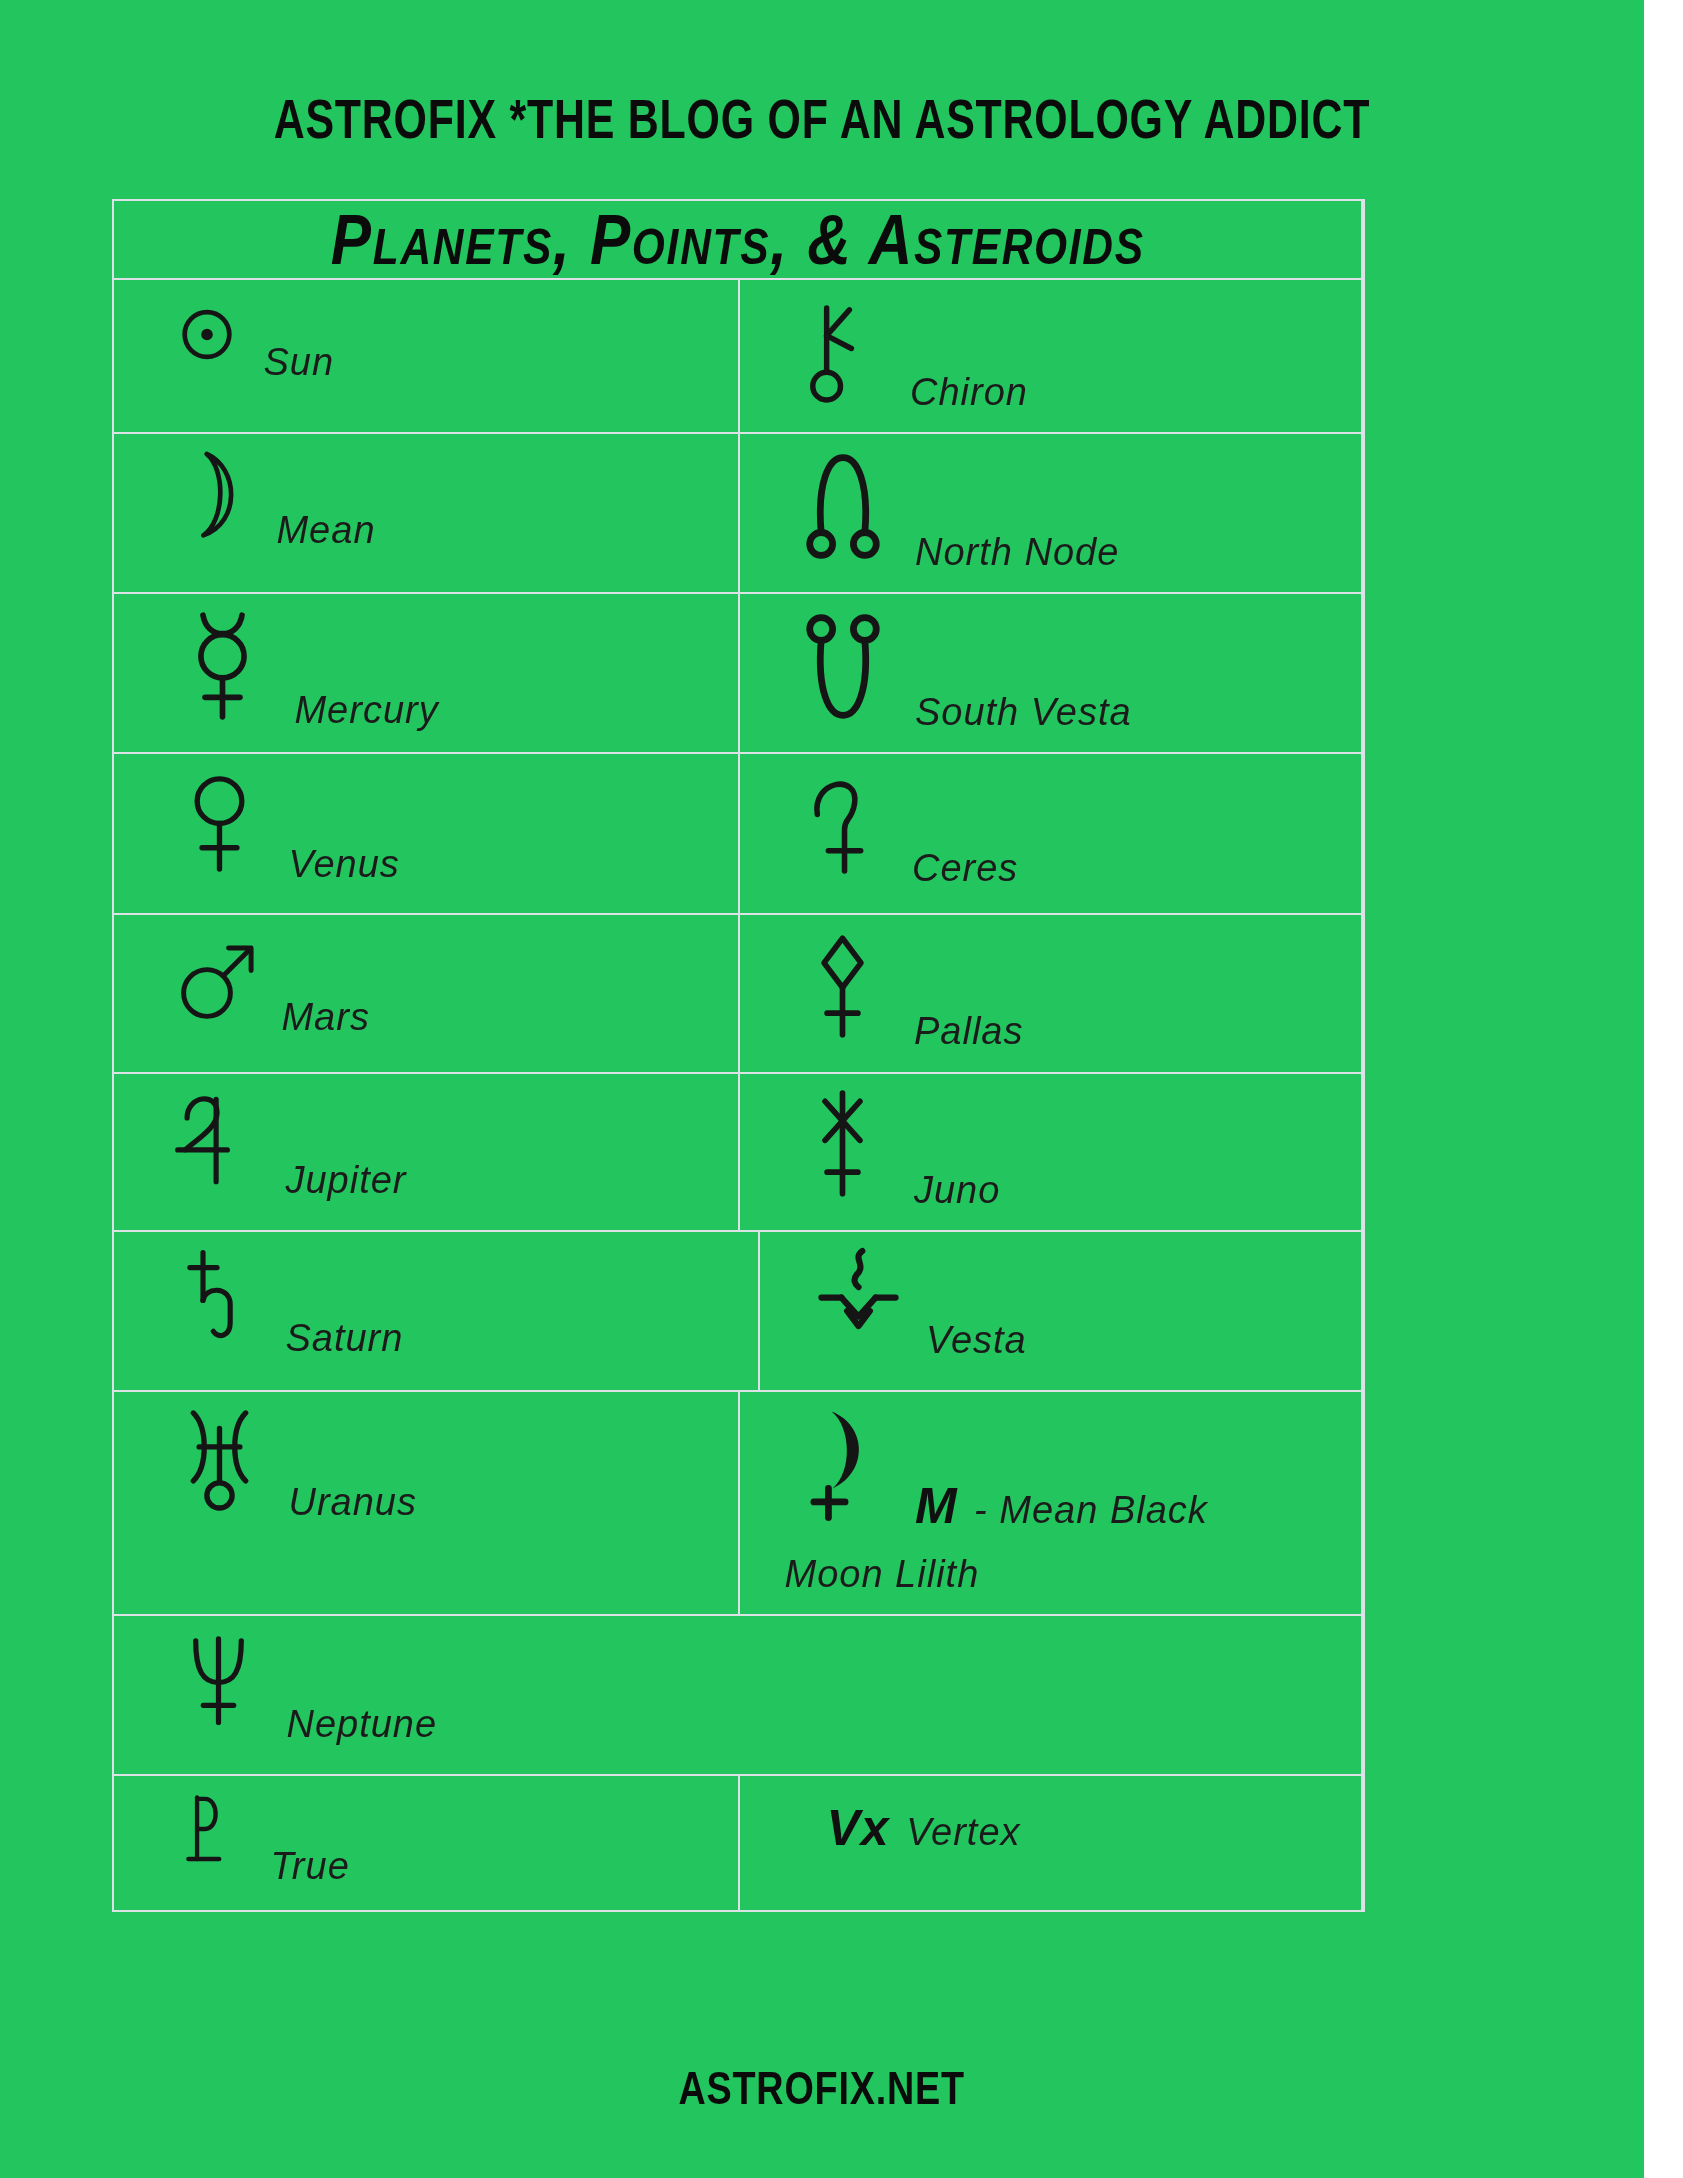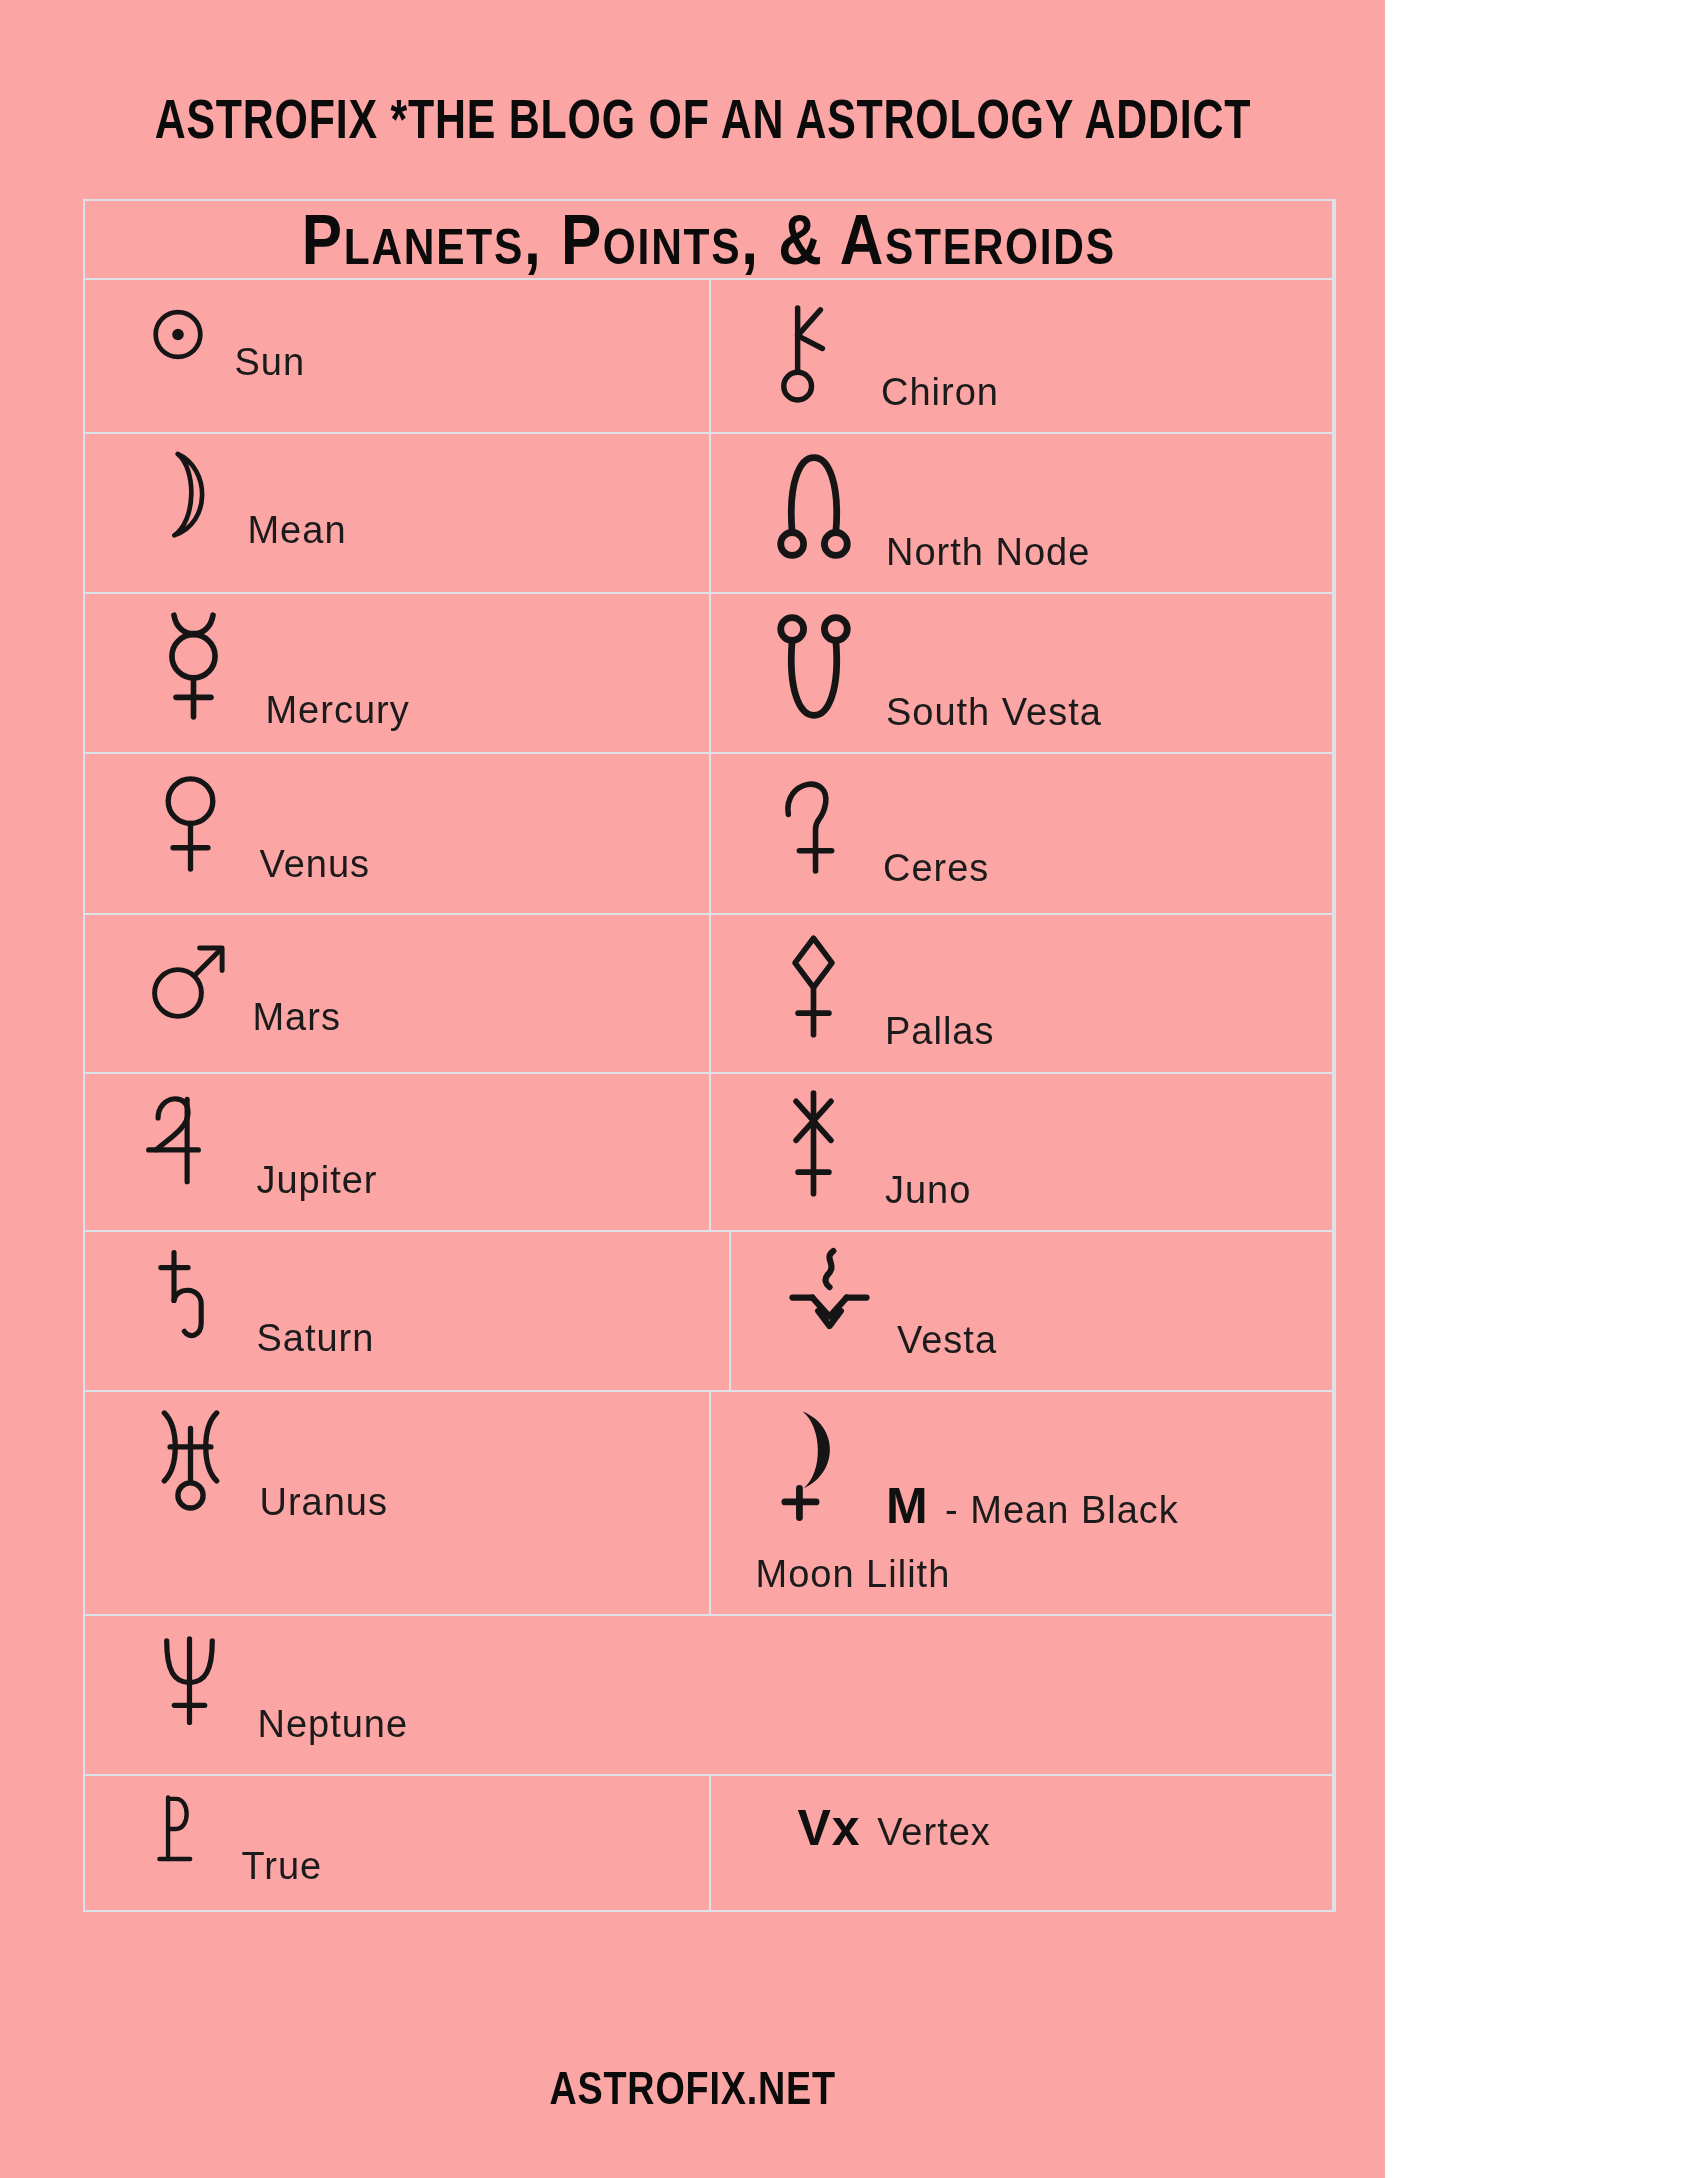--- a/index.html
+++ b/index.html
@@ -1,28 +1,28 @@
 <!DOCTYPE html>
 <html><head>
 <meta charset="utf-8">
 <style>
   html,body { margin:0; padding:0; background:#ffffff; }
   .page {
-    position:relative; width:1385px; height:2178px; background:#fca5a5;
+    position:relative; width:1644px; height:2178px; background:#22c55e;
     font-family:"Liberation Sans","DejaVu Sans",sans-serif; color:#161616;
     overflow:hidden;
   }
   .site-header { padding-top:87px; text-align:center; }
   .condensed { display:inline-block; transform:scaleX(0.78); transform-origin:center; white-space:nowrap; }
   .site-header .condensed {
     font-size:55px; font-weight:700; letter-spacing:1px; color:#0b0b0b;
   }
   .symbols-table {
-    margin-top:48px; margin-left:83px; width:1253px;
-    border:2px solid #dde2e6; border-right-width:4px; box-sizing:border-box;
+    margin-top:48px; margin-left:112px; width:1253px;
+    border:2px solid #dde2e6; border-right-width:4px; box-sizing:border-box;font-style:italic;
   }
   .thead {
     height:77px; display:flex; align-items:center; justify-content:center;
     box-sizing:border-box;
   }
   .table-title {
     font-variant:small-caps; font-weight:700; font-size:71px; letter-spacing:2px;
     transform:scaleX(0.85); color:#0b0b0b;
   }
   .trow { display:grid; grid-template-columns:1fr 1fr; border-top:2px solid #dde2e6; }

